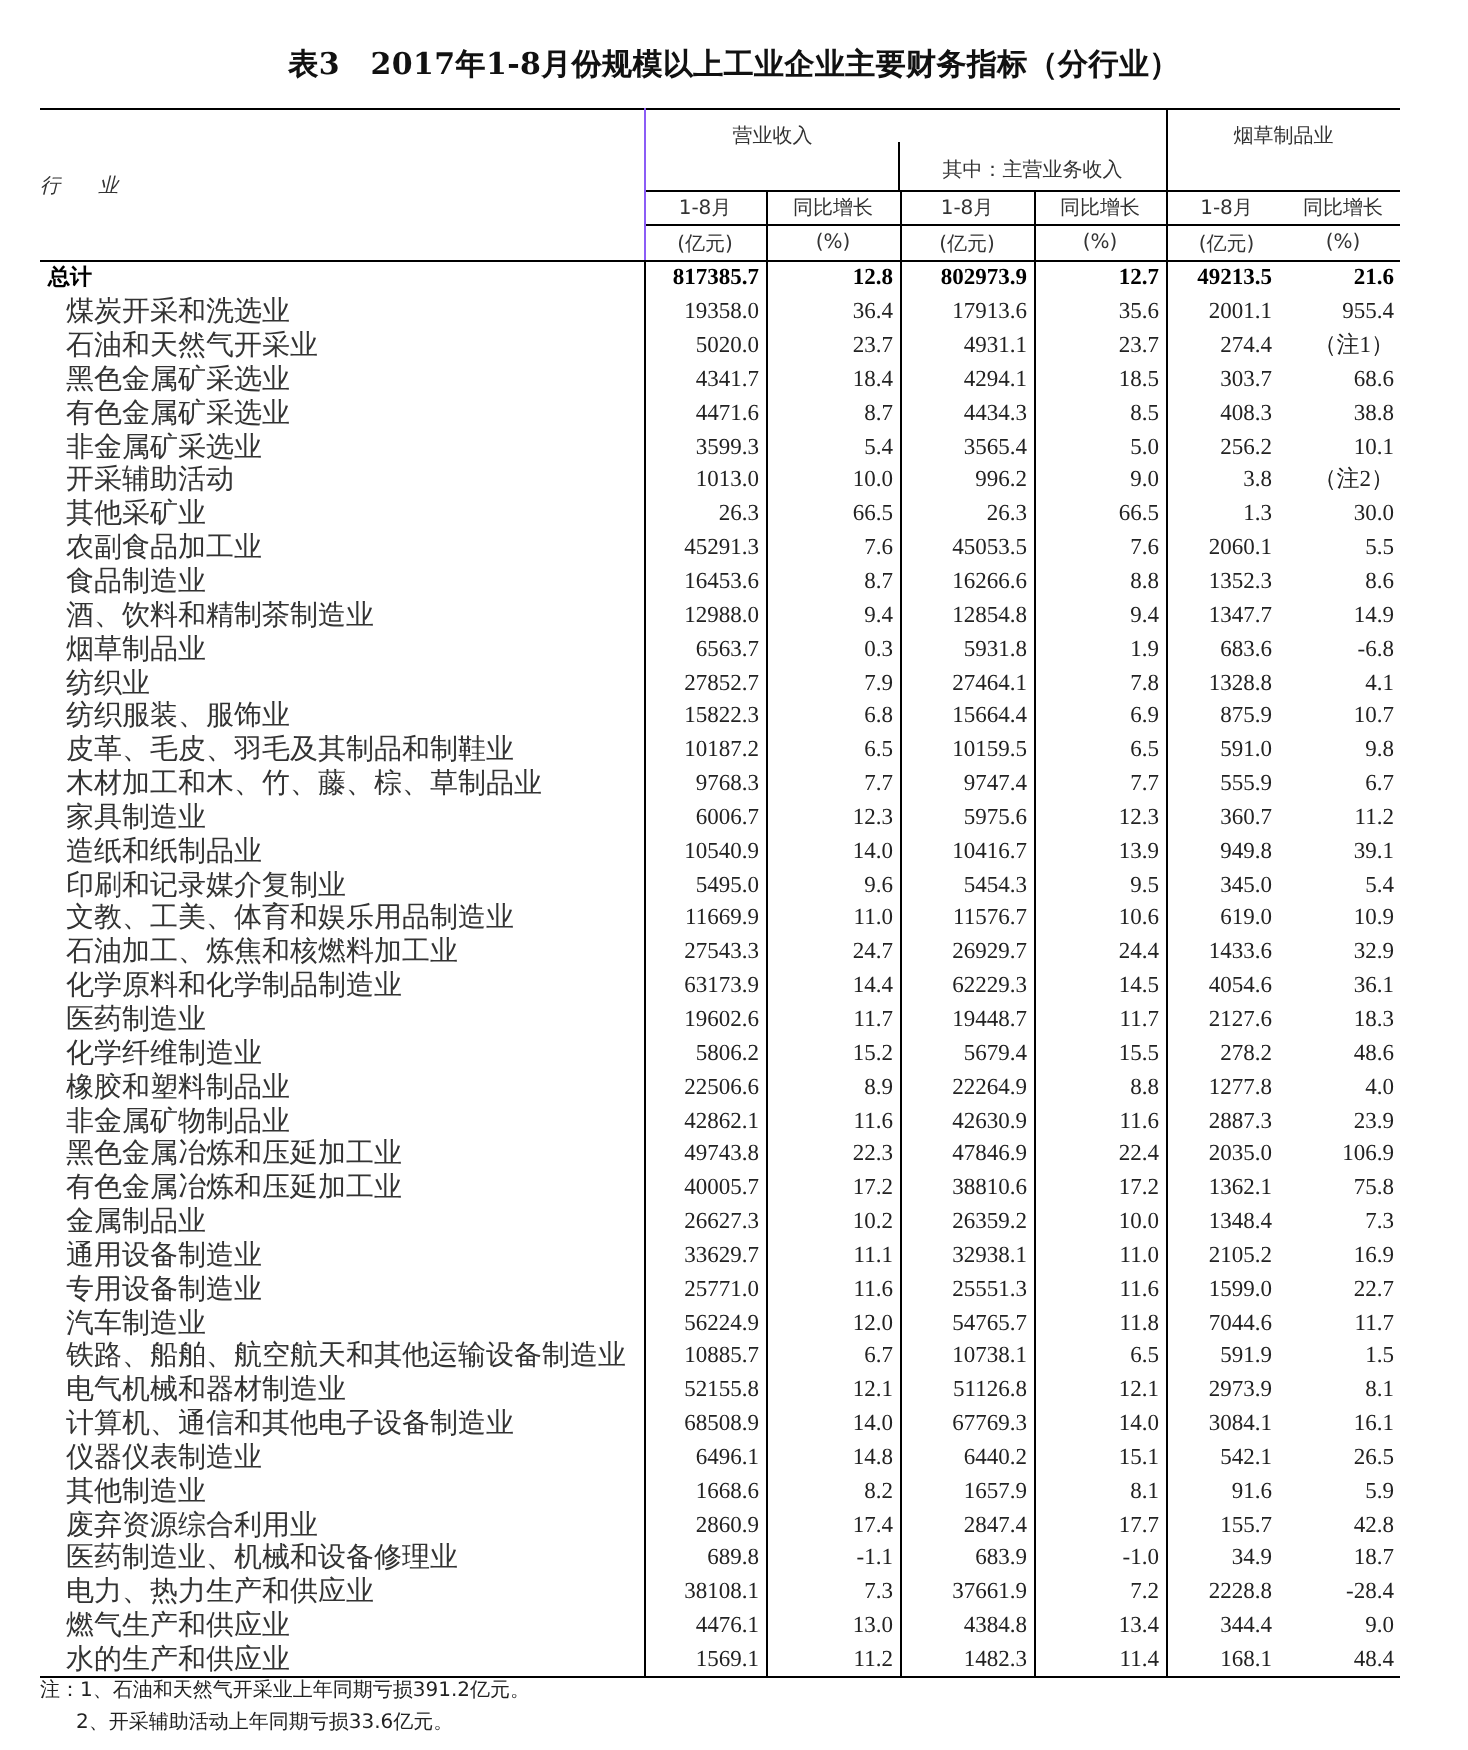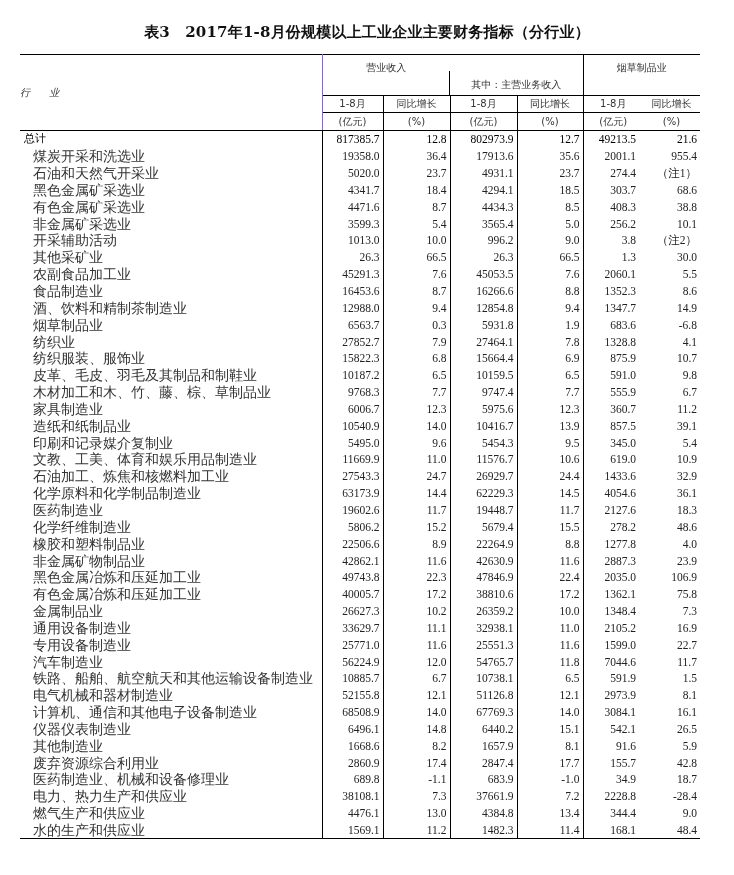--- a/index.html
+++ b/index.html
@@ -26,21 +26,21 @@
   .hdr-r2 th { height:16px; border-top:1px solid #000; }
   .hdr-r3 th { height:17px; border-top:1px solid #000; border-bottom:1.5px solid #000; }
   .vl { border-left:1px solid #000; }
   .vr { border-right:1px solid #000; }
   .sub-vl { position:relative; }
   .sub-vl::before { content:""; position:absolute; left:-1px; top:16px; bottom:0; border-left:1px solid #000; }
   tbody td { height:16.85px; padding:0; line-height:16px; white-space:nowrap; }
   tbody td.name { padding-left:4px; font-family:"DejaVu Sans","Liberation Sans",sans-serif;
                   font-size:14px; color:#333; }
   tbody tr.sub td.name { padding-left:13px; }
-  tbody tr.total td { font-weight:normal; color:#000; }
+  tbody tr.total td { font-weight:bold; color:#000; }
   tbody tr.total td.name { font-size:11px; }
   tbody td.num { text-align:right; padding-right:3px; font-family:"Liberation Serif","DejaVu Serif",serif; font-size:11.5px; color:#222; }
   tbody td.num.l { padding-right:7px; }
   tbody tr:last-child td { border-bottom:1.5px solid #000; }
   .notes { position:absolute; left:20px; top:838px; font-size:10px; color:#222;
            font-family:"DejaVu Sans","Liberation Sans",sans-serif; line-height:16px; }
   .notes .n2 { padding-left:18px; }
 </style>
 </head>
 <body>
@@ -234,21 +234,21 @@
         <td class="num vr">12.3</td>
         <td class="num l">360.7</td>
         <td class="num">11.2</td>
       </tr>
       <tr class="sub">
         <td class="name vr">造纸和纸制品业</td>
         <td class="num vr">10540.9</td>
         <td class="num vr">14.0</td>
         <td class="num vr">10416.7</td>
         <td class="num vr">13.9</td>
-        <td class="num l">857.5</td>
+        <td class="num l">949.8</td>
         <td class="num">39.1</td>
       </tr>
       <tr class="sub">
         <td class="name vr">印刷和记录媒介复制业</td>
         <td class="num vr">5495.0</td>
         <td class="num vr">9.6</td>
         <td class="num vr">5454.3</td>
         <td class="num vr">9.5</td>
         <td class="num l">345.0</td>
         <td class="num">5.4</td>
@@ -457,13 +457,15 @@
         <td class="num vr">11.2</td>
         <td class="num vr">1482.3</td>
         <td class="num vr">11.4</td>
         <td class="num l">168.1</td>
         <td class="num">48.4</td>
       </tr>
     </tbody>
 </table>
 
 <div class="notes">
+  <div>注：1、石油和天然气开采业上年同期亏损391.2亿元。</div>
+  <div class="n2">2、开采辅助活动上年同期亏损33.6亿元。</div>
 </div>
 
 </body></html>

